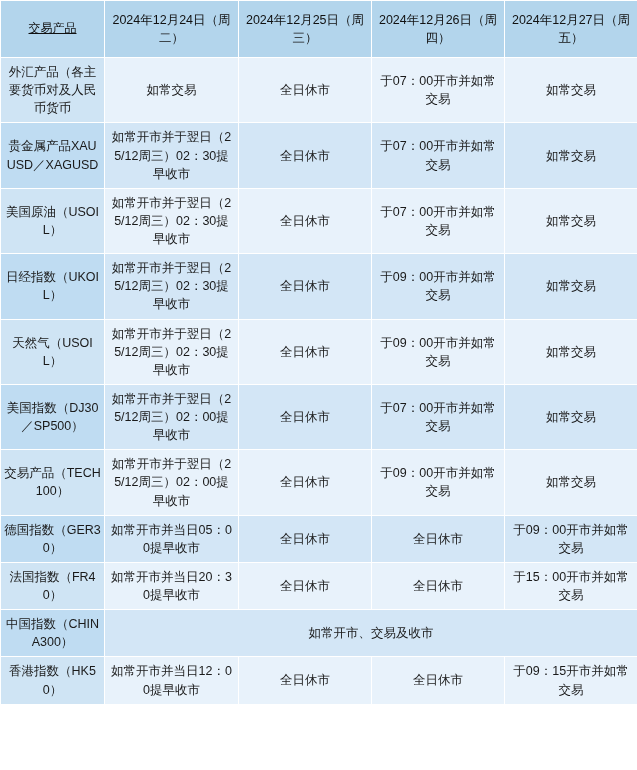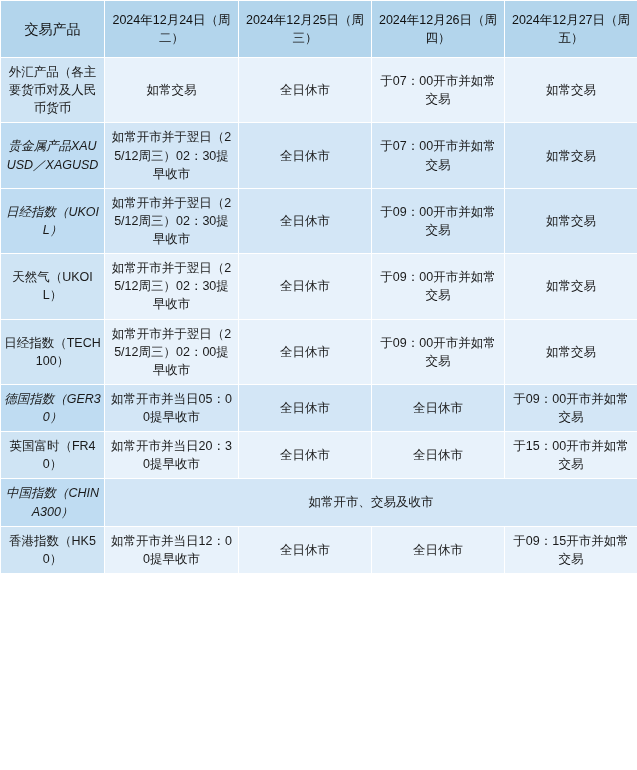--- a/index.html
+++ b/index.html
@@ -29,39 +29,39 @@
     word-break: break-all;
   }
   thead th {
     background: #b3d5ec;
     font-weight: normal;
     color: #111;
     height: 46px;
     font-size: 13px;
   }
   thead th.first-col {
-    font-size: 14px;
+    font-size: 12px;
+    text-decoration: underline;
   }
   td.first-col {
     background: #cfe4f4;
     font-size: 13px;
   }
   tbody tr.odd td.data-col {
     background: #e8f2fb;
   }
   tbody tr.even td.data-col {
     background: #d3e6f6;
   }
   tbody tr.odd td.first-col {
     background: #cfe4f4;
     margin-left: 48px;
   }
   tbody tr.even td.first-col {
     background: #bfdcf2;
-    font-style: italic;
   }
   td.wide-note {
     font-size: 13px;
   }
   .col1 { width: 104px; }
   .col2 { width: 134px; }
   .col3 { width: 133px; }
   .col4 { width: 133px; }
   .col5 { width: 133px; }
 </style>
@@ -93,50 +93,64 @@
       <td class="data-col">于07：00开市并如常交易</td>
       <td class="data-col">如常交易</td>
     </tr>
     <tr class="even">
       <td class="first-col">贵金属产品XAUUSD／XAGUSD</td>
       <td class="data-col">如常开市并于翌日（25/12周三）02：30提早收市</td>
       <td class="data-col">全日休市</td>
       <td class="data-col">于07：00开市并如常交易</td>
       <td class="data-col">如常交易</td>
     </tr>
+    <tr class="odd">
+      <td class="first-col">美国原油（USOIL）</td>
+      <td class="data-col">如常开市并于翌日（25/12周三）02：30提早收市</td>
+      <td class="data-col">全日休市</td>
+      <td class="data-col">于07：00开市并如常交易</td>
+      <td class="data-col">如常交易</td>
+    </tr>
     <tr class="even">
       <td class="first-col">日经指数（UKOIL）</td>
       <td class="data-col">如常开市并于翌日（25/12周三）02：30提早收市</td>
       <td class="data-col">全日休市</td>
       <td class="data-col">于09：00开市并如常交易</td>
       <td class="data-col">如常交易</td>
     </tr>
     <tr class="odd">
-      <td class="first-col">天然气（UKOIL）</td>
+      <td class="first-col">天然气（USOIL）</td>
       <td class="data-col">如常开市并于翌日（25/12周三）02：30提早收市</td>
       <td class="data-col">全日休市</td>
       <td class="data-col">于09：00开市并如常交易</td>
       <td class="data-col">如常交易</td>
     </tr>
+    <tr class="even">
+      <td class="first-col">美国指数（DJ30／SP500）</td>
+      <td class="data-col">如常开市并于翌日（25/12周三）02：00提早收市</td>
+      <td class="data-col">全日休市</td>
+      <td class="data-col">于07：00开市并如常交易</td>
+      <td class="data-col">如常交易</td>
+    </tr>
     <tr class="odd">
-      <td class="first-col">日经指数（TECH100）</td>
+      <td class="first-col">交易产品（TECH100）</td>
       <td class="data-col">如常开市并于翌日（25/12周三）02：00提早收市</td>
       <td class="data-col">全日休市</td>
       <td class="data-col">于09：00开市并如常交易</td>
       <td class="data-col">如常交易</td>
     </tr>
     <tr class="even">
       <td class="first-col">德国指数（GER30）</td>
       <td class="data-col">如常开市并当日05：00提早收市</td>
       <td class="data-col">全日休市</td>
       <td class="data-col">全日休市</td>
       <td class="data-col">于09：00开市并如常交易</td>
     </tr>
     <tr class="odd">
-      <td class="first-col">英国富时（FR40）</td>
+      <td class="first-col">法国指数（FR40）</td>
       <td class="data-col">如常开市并当日20：30提早收市</td>
       <td class="data-col">全日休市</td>
       <td class="data-col">全日休市</td>
       <td class="data-col">于15：00开市并如常交易</td>
     </tr>
     <tr class="even">
       <td class="first-col">中国指数（CHINA300）</td>
       <td class="data-col wide-note" colspan="4">如常开市、交易及收市</td>
     </tr>
     <tr class="odd">

